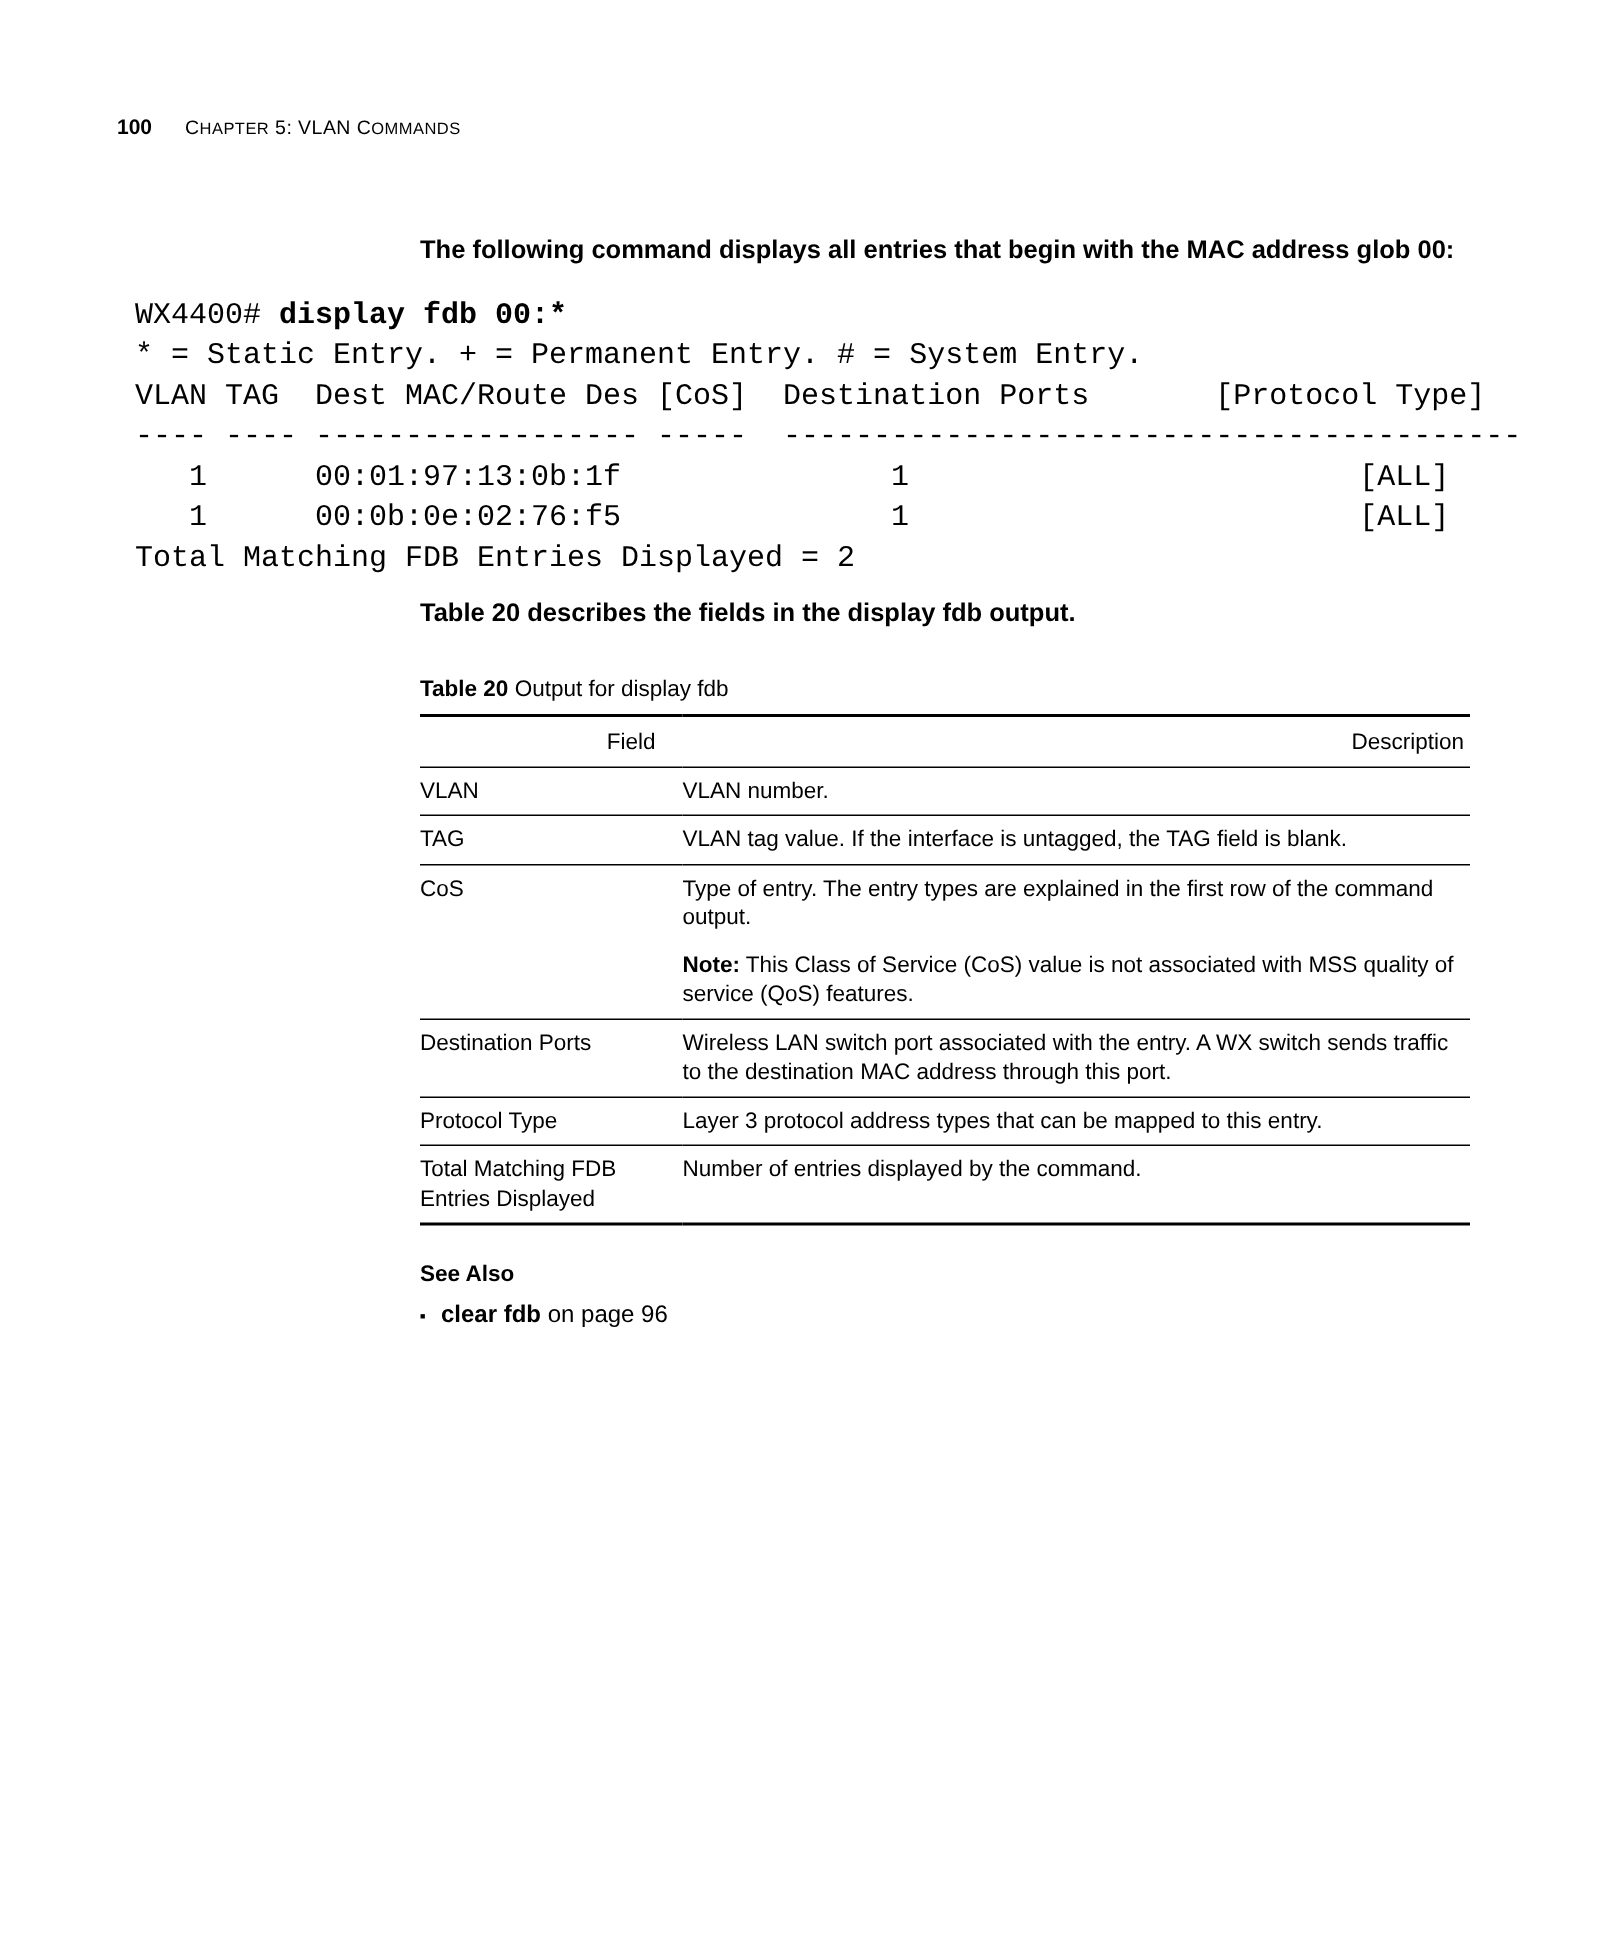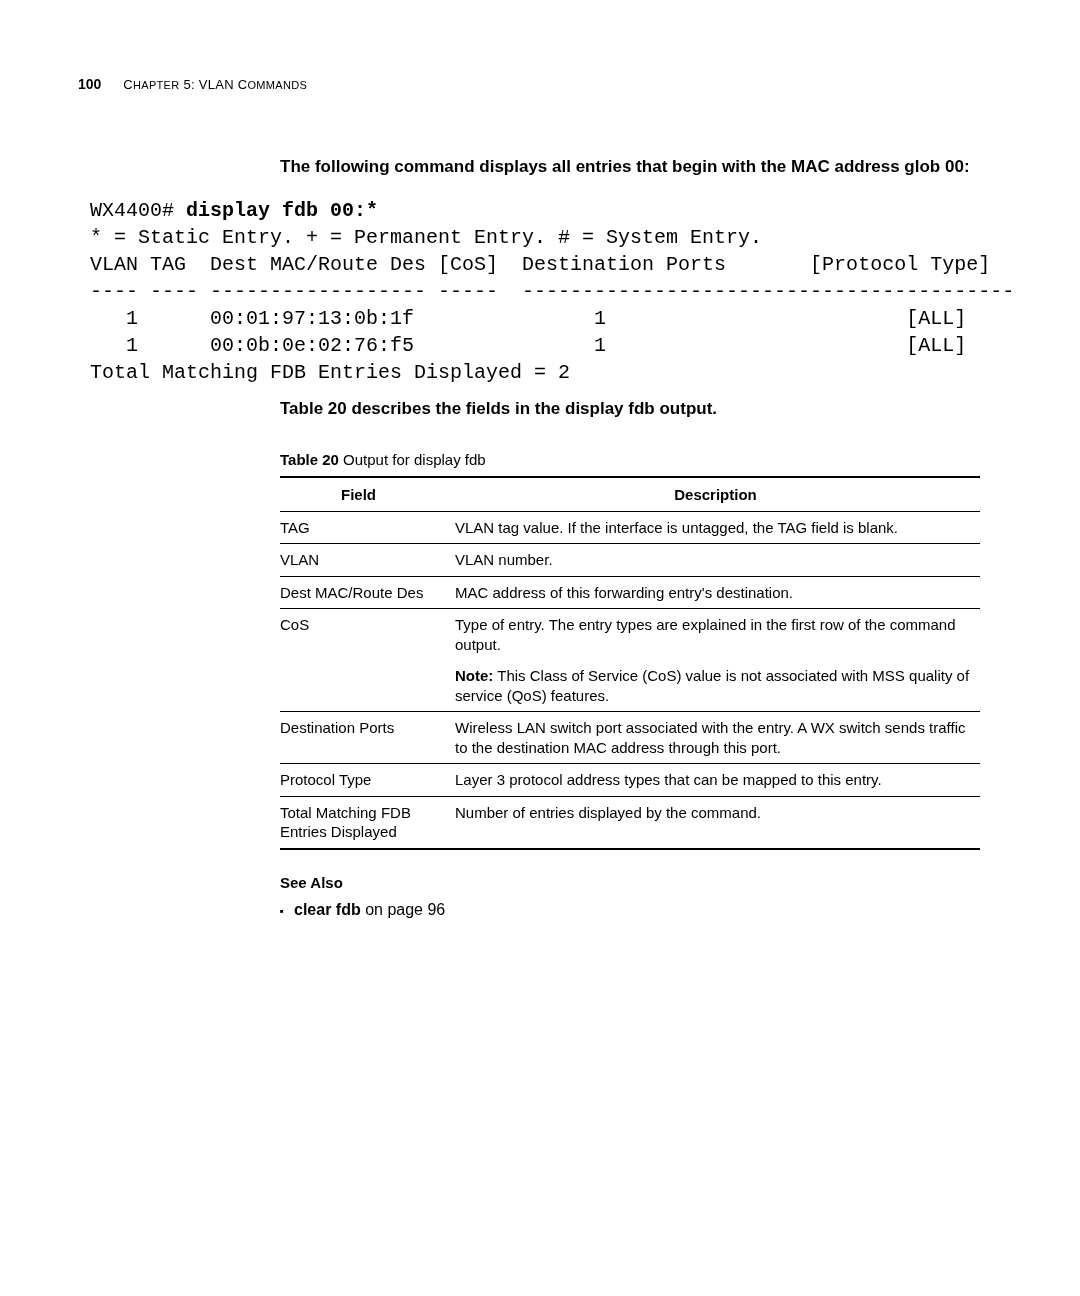--- a/index.html
+++ b/index.html
@@ -54,22 +54,22 @@
     margin-top: 30px;
   }
   .table-caption b { font-weight: bold; }
   table.fdb {
     margin-left: 202px;
     border-collapse: collapse;
     width: 700px;
     font-size: 15px;
   }
   table.fdb thead tr th {
-    text-align: center;
-    font-weight: bold;
+    text-align: right;
+    font-weight: normal;
     padding: 8px 4px 8px 0;
     border-top: 2.5px solid #000;
     border-bottom: 1.5px solid #000;
   }
   table.fdb tbody tr td {
     text-align: left;
     padding: 6px 4px 6px 0;
     border-top: 1px solid #000;
     vertical-align: top;
     line-height: 1.3;
@@ -121,30 +121,26 @@
 
   <table class="fdb">
     <thead>
       <tr>
         <th>Field</th>
         <th>Description</th>
       </tr>
     </thead>
     <tbody>
       <tr>
-        <td>TAG</td>
-        <td>VLAN tag value. If the interface is untagged, the TAG field is blank.</td>
-      </tr>
-      <tr>
         <td>VLAN</td>
         <td>VLAN number.</td>
       </tr>
       <tr>
-        <td>Dest MAC/Route Des</td>
-        <td>MAC address of this forwarding entry's destination.</td>
+        <td>TAG</td>
+        <td>VLAN tag value. If the interface is untagged, the TAG field is blank.</td>
       </tr>
       <tr>
         <td>CoS</td>
         <td>Type of entry. The entry types are explained in the first row of the command output.</td>
       </tr>
       <tr class="noborder">
         <td></td>
         <td><span class="note-label">Note:</span><span> This Class of Service (CoS) value is not associated with MSS quality of service (QoS) features.</span></td>
       </tr>
       <tr>

